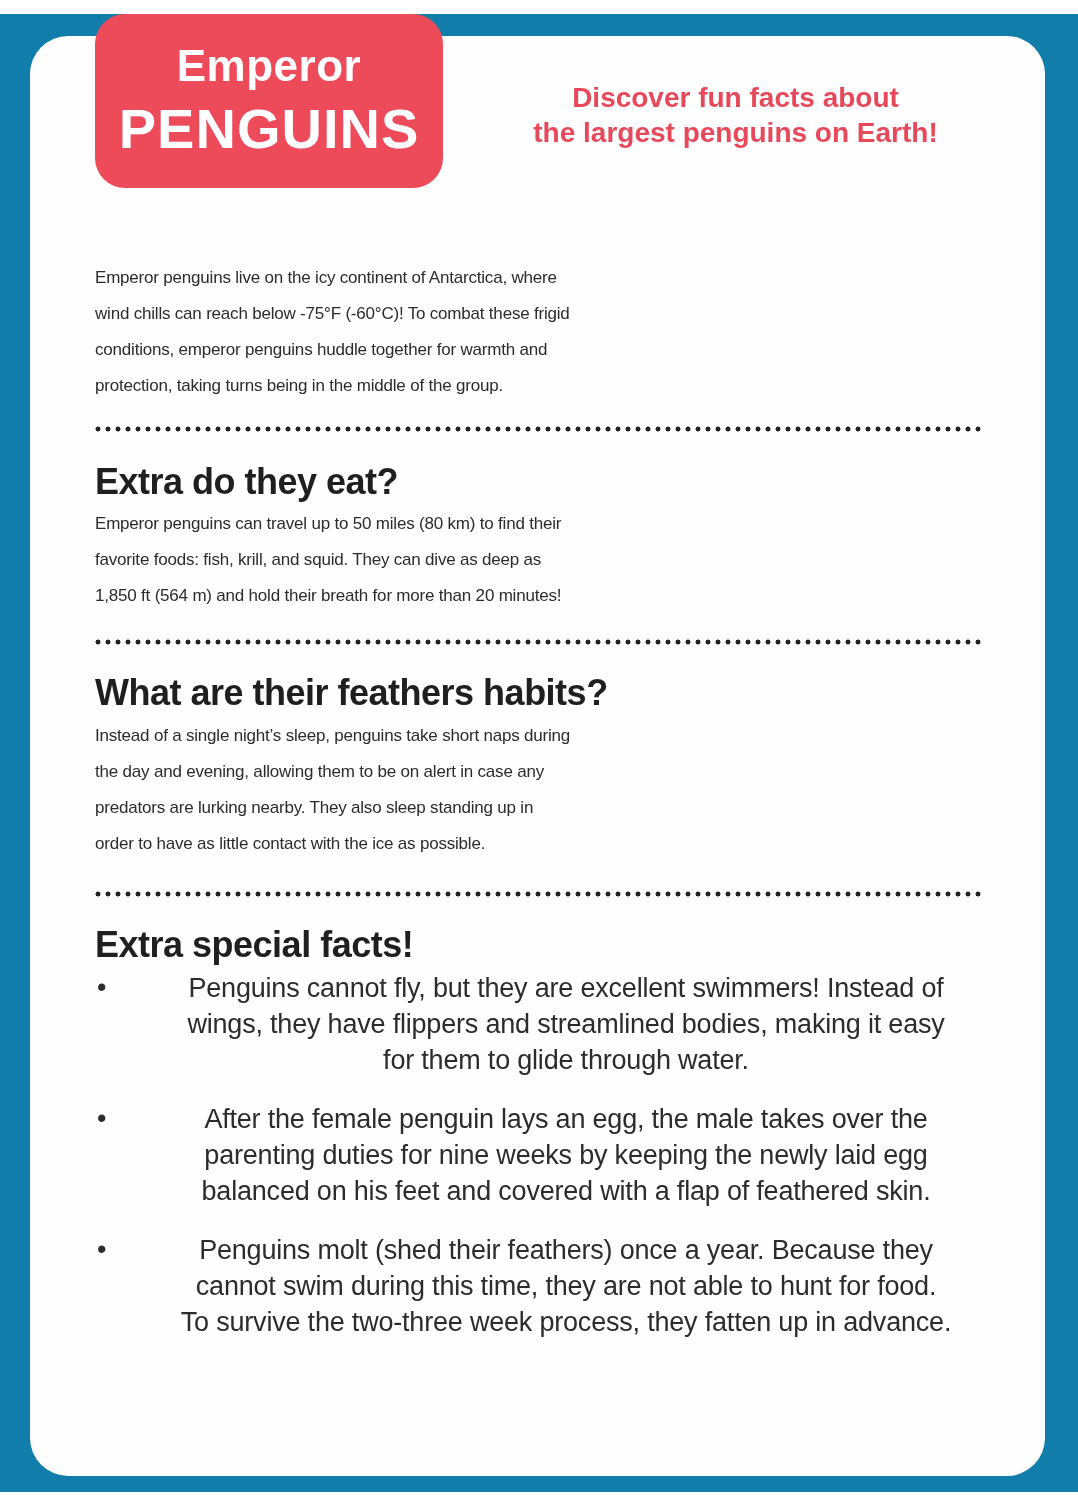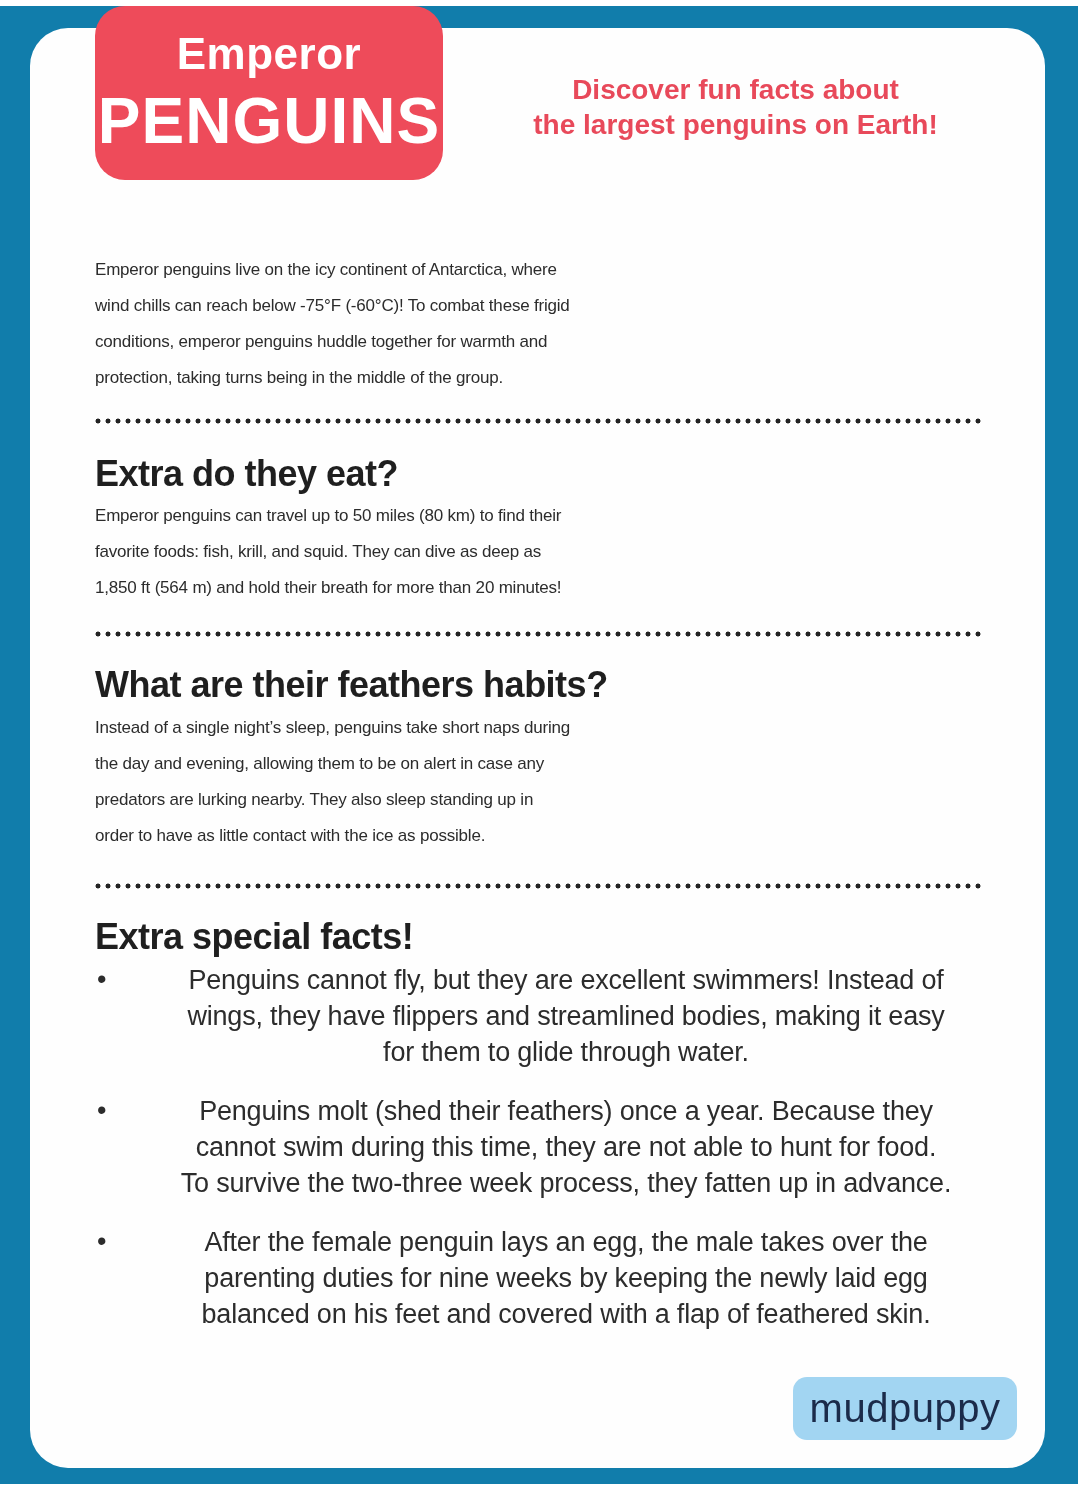--- a/index.html
+++ b/index.html
@@ -1,36 +1,37 @@
 <!DOCTYPE html>
 <html><head>
 <meta charset="utf-8">
 <style>
   html,body { margin:0; padding:0; background:#ffffff; }
   .page {
     position:relative; width:1078px; height:1484px;
     background:#ffffff; overflow:hidden;
     font-family:"Liberation Sans", sans-serif;
+    margin-top:8px;
   }
   .frame {
     position:absolute; left:0; right:0; top:6px; bottom:0;
     background:#117dab;
   }
   .card {
     position:absolute; left:30px; top:28px; width:1015px; height:1440px;
     background:#fefefe; border-radius:38px;
   }
   .badge {
     position:absolute; left:95px; top:6px; width:348px; height:174px;
     background:#ee4b5a; border-radius:30px;
     display:flex; flex-direction:column; align-items:center; justify-content:center;
     gap:5px;
   }
   .badge-line1 { color:#ffffff; font-weight:800; font-size:44px; letter-spacing:0.5px; }
-  .badge-line2 { color:#ffffff; font-weight:800; font-size:64px; letter-spacing:1px; }
+  .badge-line2 { color:#ffffff; font-weight:800; font-size:56px; letter-spacing:1px; }
   .tagline {
     position:absolute; left:478px; top:72px; width:515px;
     text-align:center; color:#e8495a; font-weight:800;
     font-size:28px; line-height:35px; white-space:pre-line;
   }
   .sec-h {
     position:absolute; left:95px; margin:0;
     font-size:36px; font-weight:800; color:#1f1f1f; letter-spacing:-0.5px;
   }
   .sec-p {
@@ -99,22 +100,21 @@
 the day and evening, allowing them to be on alert in case any
 predators are lurking nearby. They also sleep standing up in
 order to have as little contact with the ice as possible.</p>
   <div class="dots d3-pos"></div>
 
   <h2 class="sec-h h4-pos">Extra special facts!</h2>
   <ul class="facts-list">
     <li>Penguins cannot fly, but they are excellent swimmers! Instead of
 wings, they have flippers and streamlined bodies, making it easy
 for them to glide through water.</li>
+    <li>After the female penguin lays an egg, the male takes over the
+parenting duties for nine weeks by keeping the newly laid egg
+balanced on his feet and covered with a flap of feathered skin.</li>
     <li>Penguins molt (shed their feathers) once a year. Because they
 cannot swim during this time, they are not able to hunt for food.
 To survive the two-three week process, they fatten up in advance.</li>
-    <li>After the female penguin lays an egg, the male takes over the
-parenting duties for nine weeks by keeping the newly laid egg
-balanced on his feet and covered with a flap of feathered skin.</li>
   </ul>
 
-  <div class="brand">mudpuppy</div>
 </div>
 
 </body></html>

